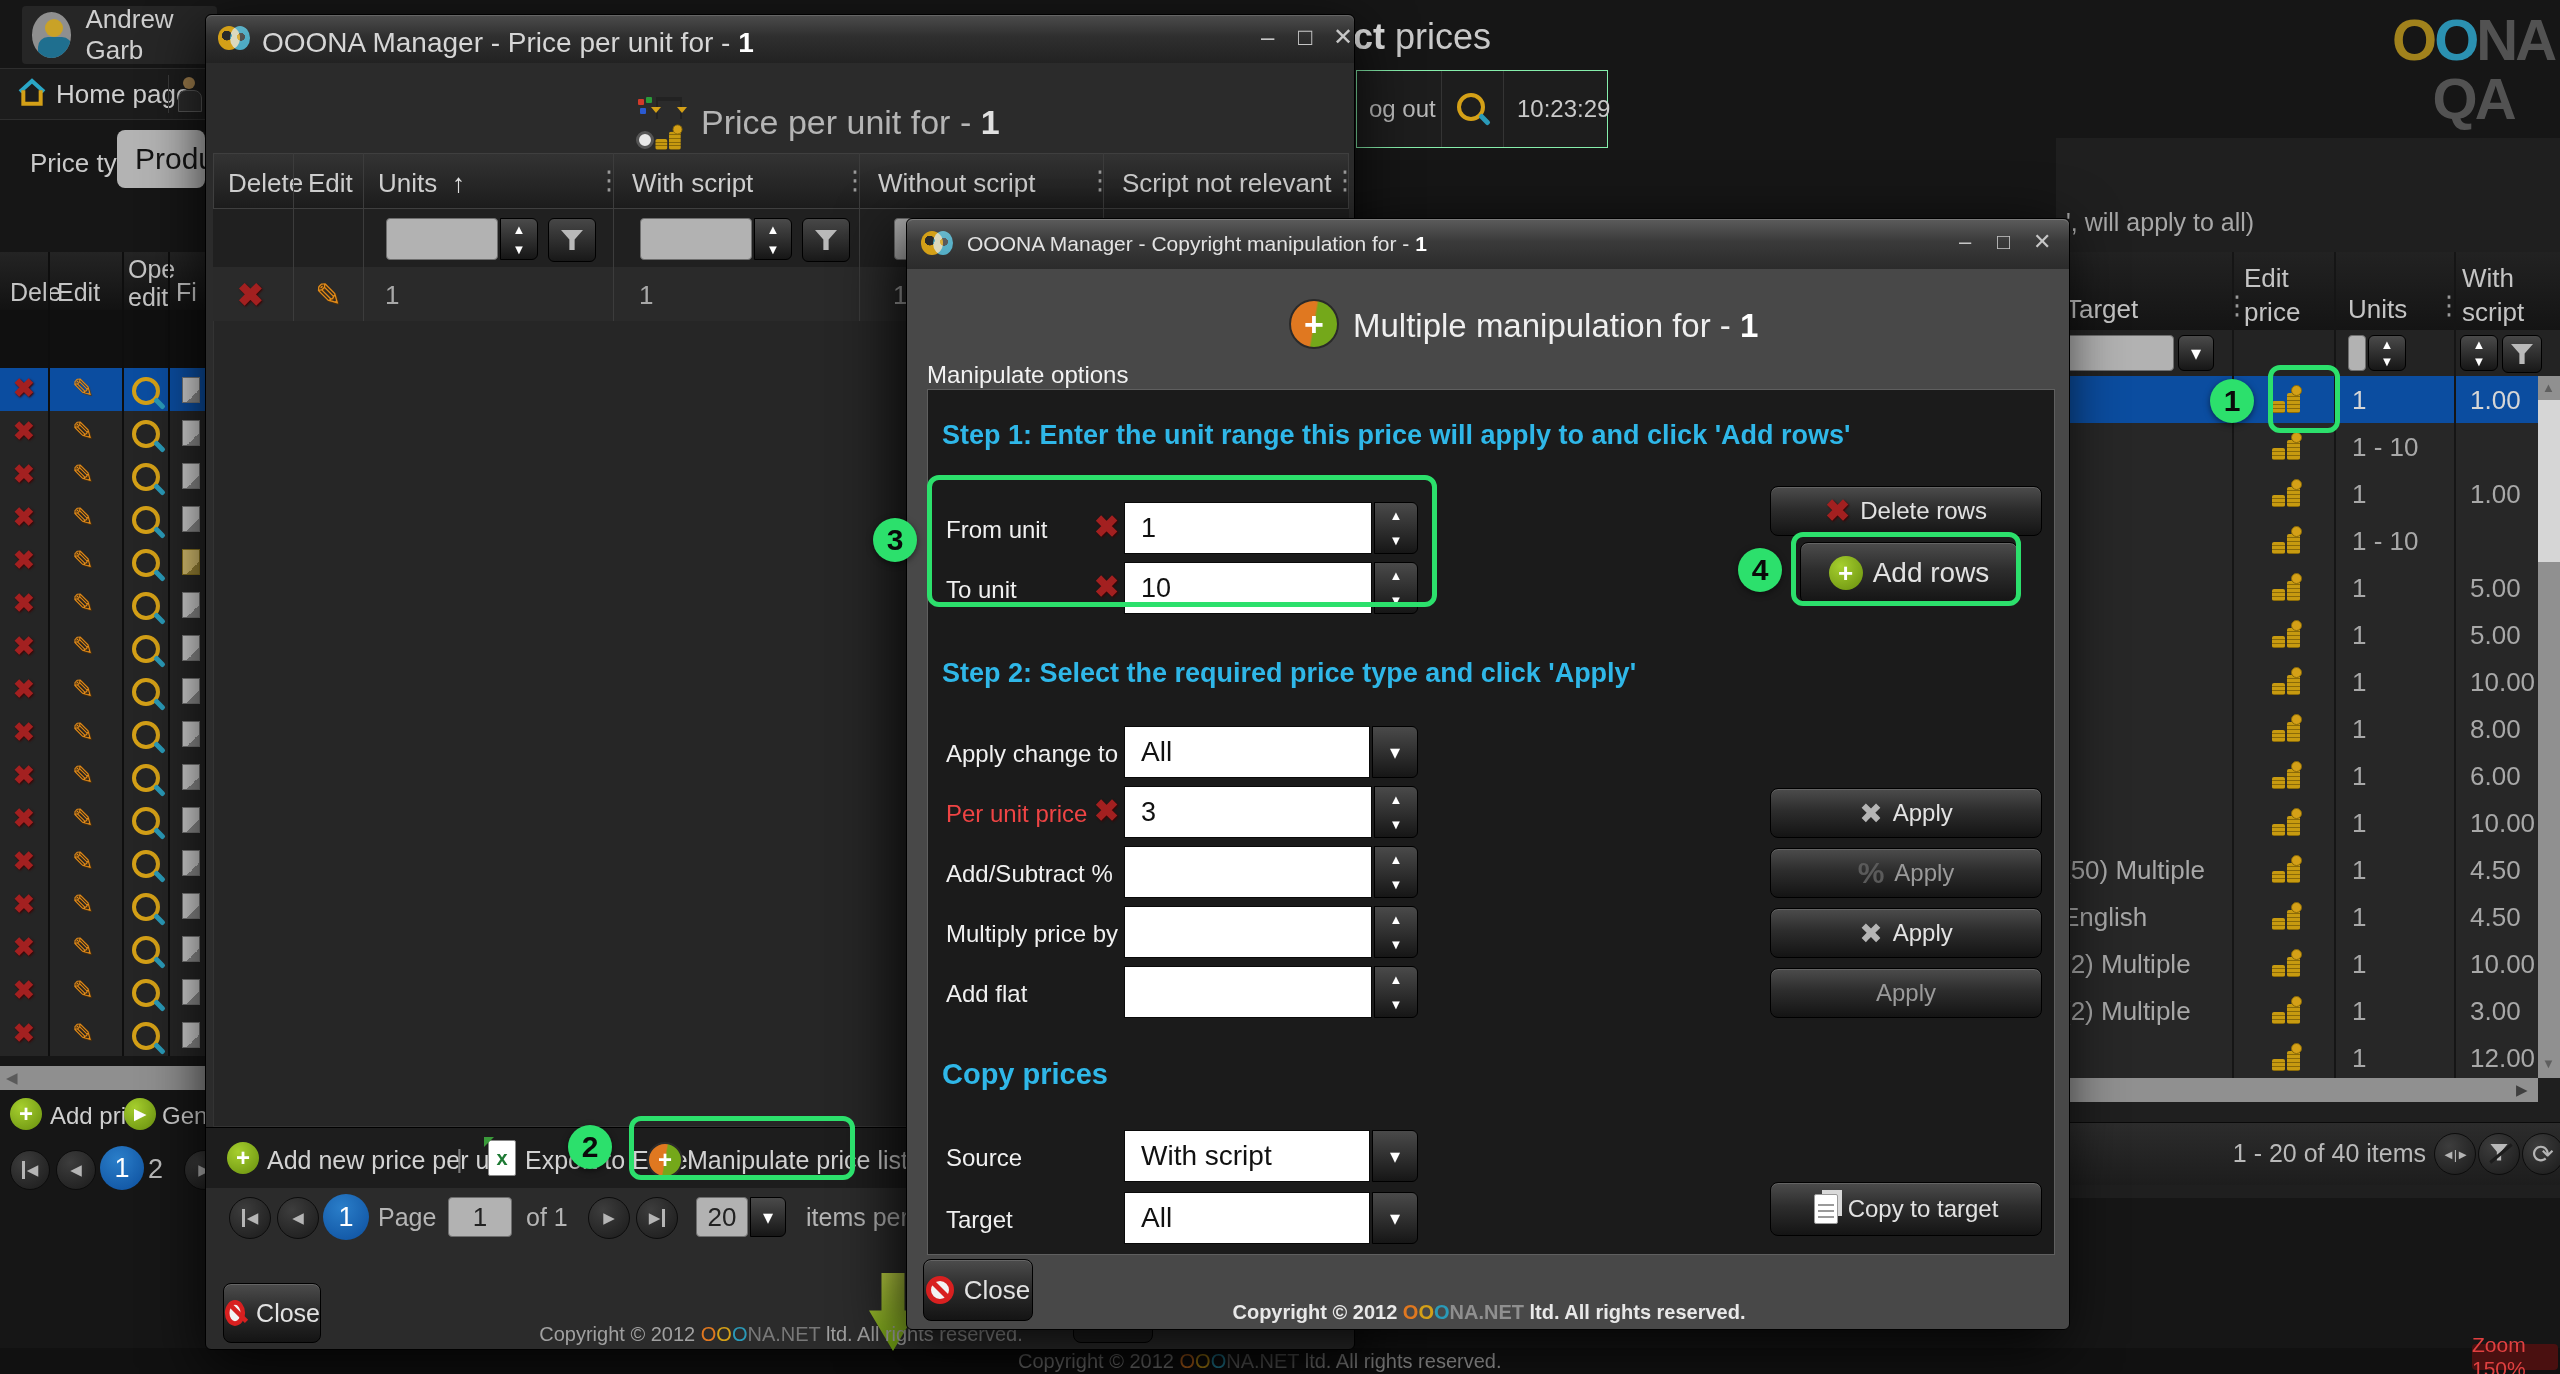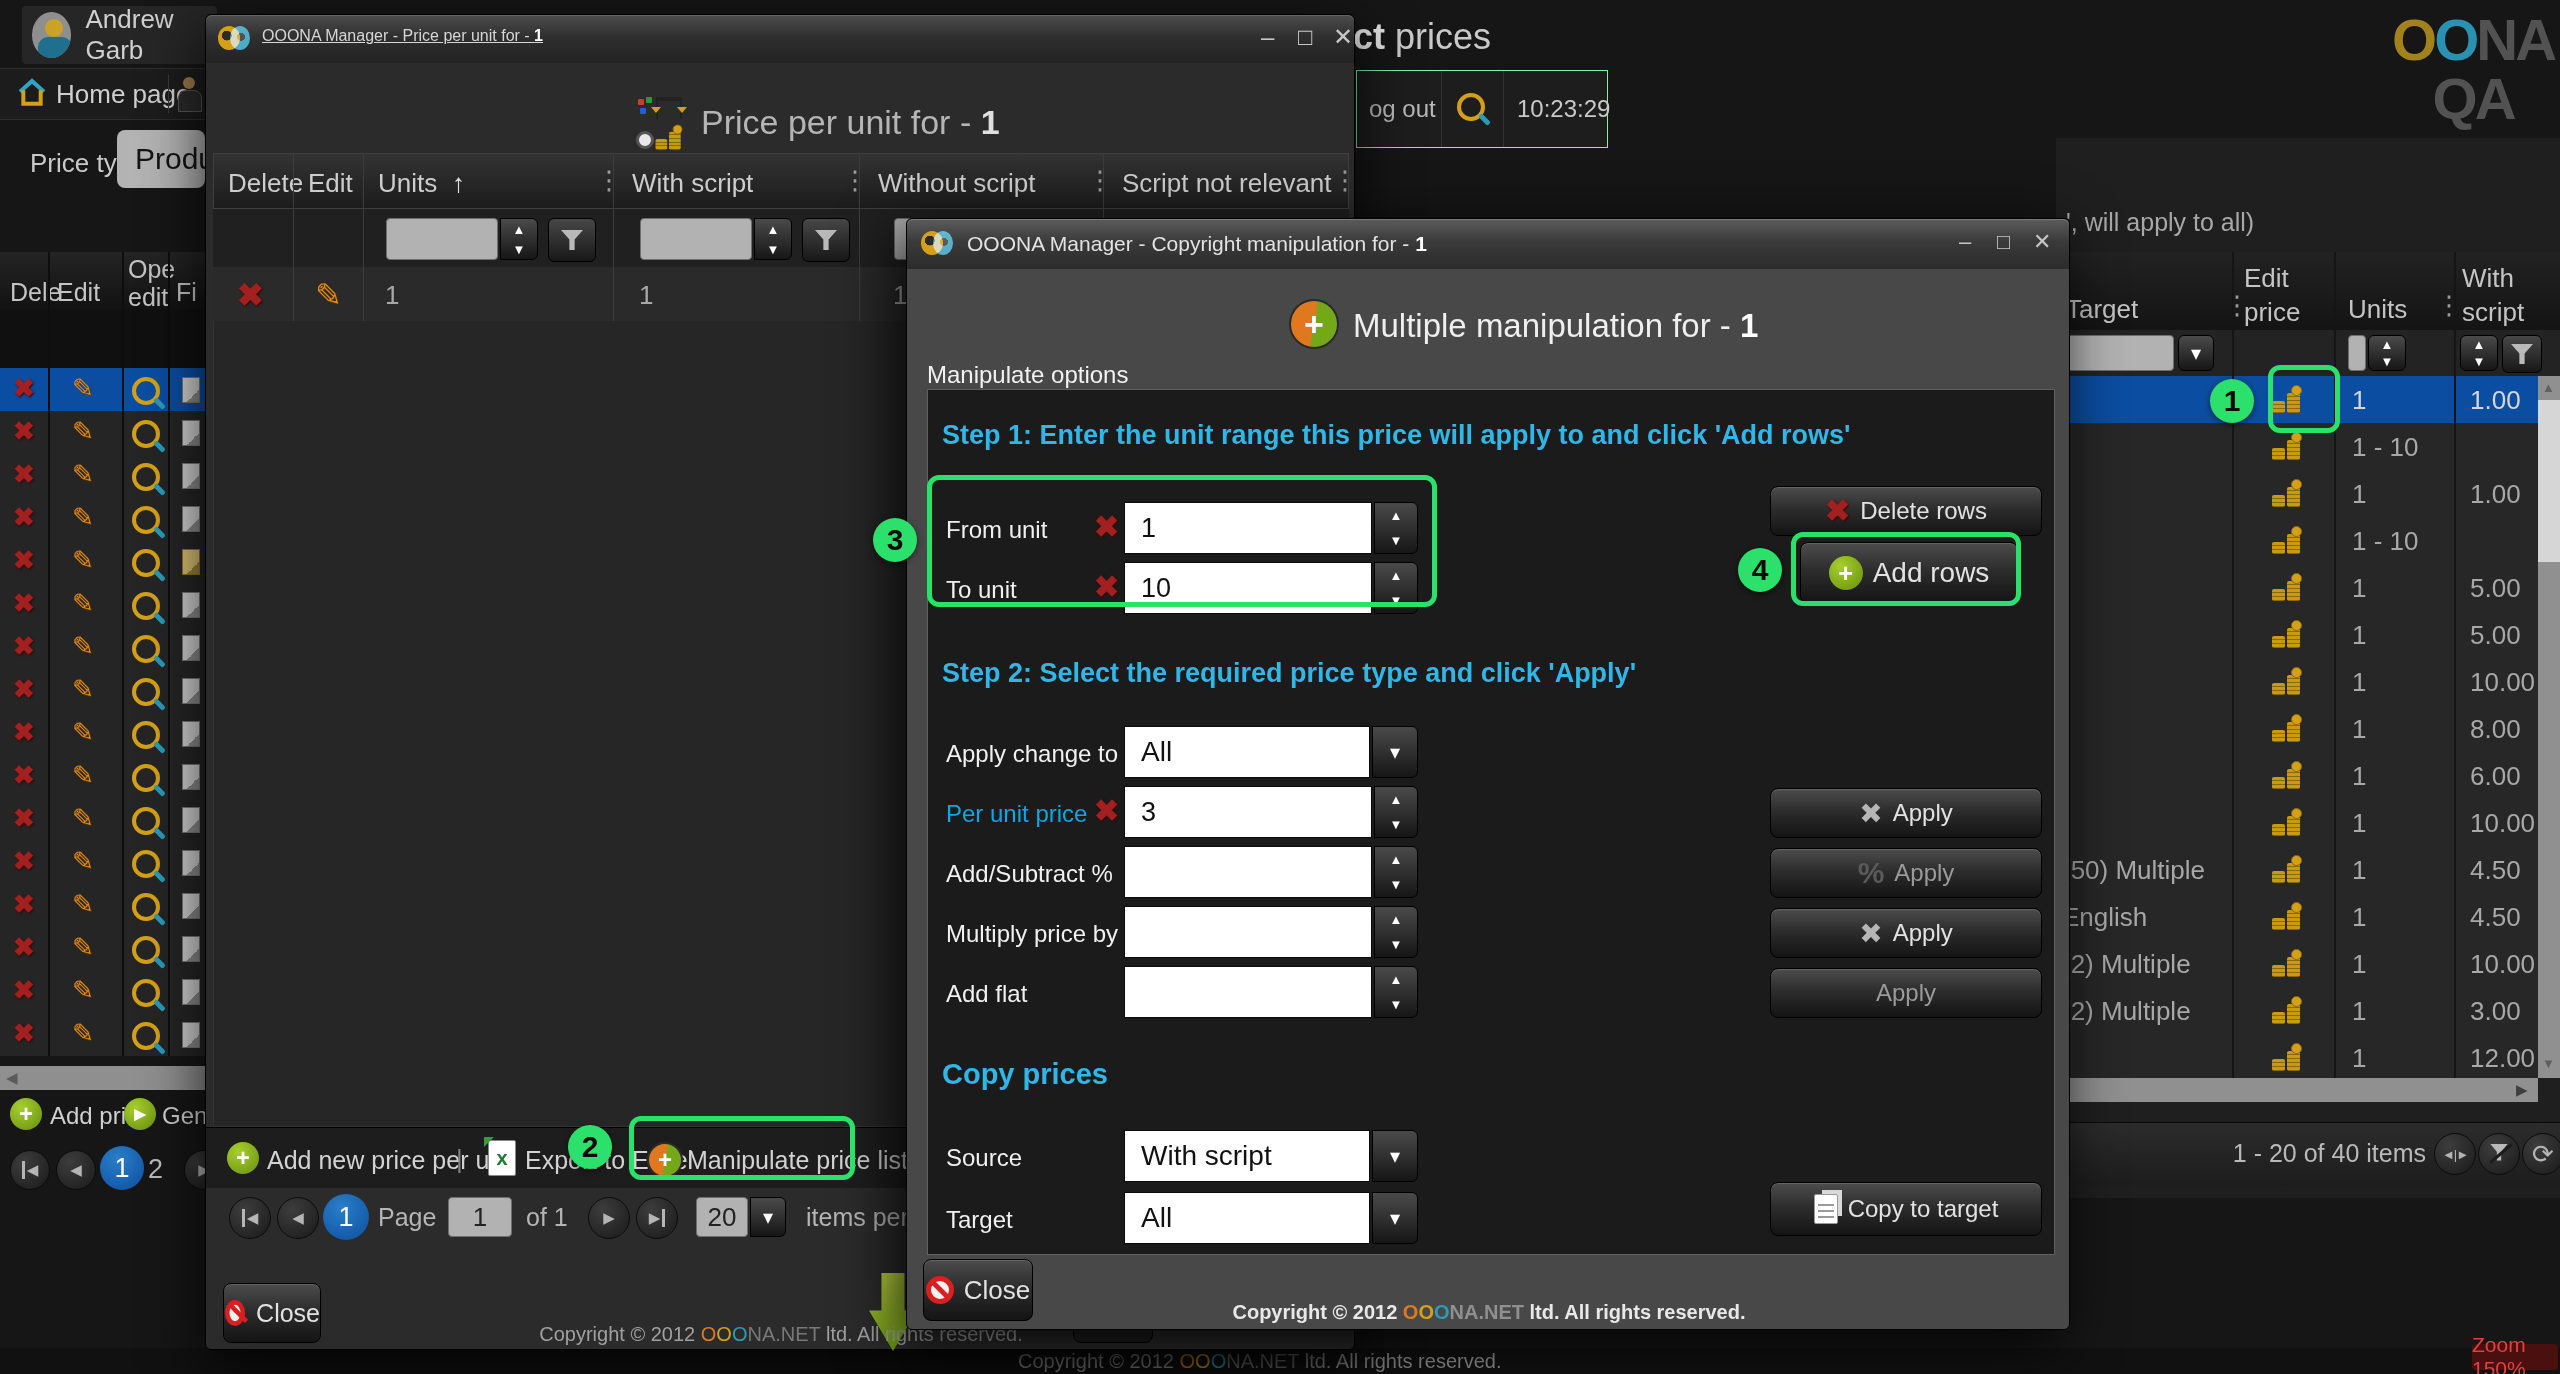--- a/index.html
+++ b/index.html
@@ -444,21 +444,21 @@
 
     <div class="abs" style="left:1018px;top:1350px;width:400px;text-align:center;font-size:20px;color:#8f8f8f;white-space:nowrap;">
       <span>Copyright © 2012 </span><span style="color:#e07820;">O</span><span style="color:#d4a017;">O</span><span style="color:#2a9ab8;">O</span><span style="color:#6f6f6f;">NA.NET</span><span> ltd. All rights reserved.</span>
     </div>
   </div>
 
   <div class="abs" style="left:205px;top:14px;width:1150px;height:1336px;background:#2b2b2b;border:1px solid #000;border-radius:6px;box-shadow:0 18px 60px rgba(0,0,0,.8);z-index:10;box-sizing:border-box;">
     
     <div class="abs" style="left:0;top:0;width:100%;height:48px;background:linear-gradient(180deg,#4c4c4c,#2f2f2f 45%,#222);border-radius:6px 6px 0 0;box-shadow:inset 0 1px 0 rgba(255,255,255,.15);">
       <span class="abs ooona-ico" style="left:12px;top:8px;"></span>
-      <span class="abs" style="left:56px;top:12px;color:#d6d6d6;font-size:16px;white-space:nowrap;text-decoration:underline;">
+      <span class="abs" style="left:56px;top:12px;color:#d6d6d6;font-size:28px;white-space:nowrap;">
         <span>OOONA Manager - Price per unit for - </span><span style="font-weight:bold;color:#fff;">1</span>
       </span>
       <span class="abs winbtn" style="left:1055px;top:10px;">–</span>
       <span class="abs winbtn" style="left:1092px;top:10px;">□</span>
       <span class="abs winbtn" style="left:1127px;top:10px;">✕</span>
     </div>
 
     
     <span class="abs hdr-ico" style="left:430px;top:82px;">
       <span class="d1"></span><span class="d2"></span><span class="d3"></span>
@@ -628,21 +628,21 @@
       </div>
 
       <span class="abs cyan-head" style="left:14px;top:268px;font-size:27px;white-space:nowrap;">Step 2: Select the required price type and click 'Apply'</span>
 
       <span class="abs" style="left:18px;top:350px;color:#f0f0f0;font-size:24px;">Apply change to</span>
       <div class="abs white-box" style="left:196px;top:336px;width:246px;height:52px;font-size:28px;">
           <span>All</span>
         </div>
       <span class="abs ddbtn" style="left:444px;top:336px;width:46px;height:52px;">▾</span>
 
-      <span class="abs" style="left:18px;top:410px;color:#0ea5e9;font-size:24px;">Per unit price</span>
+      <span class="abs" style="left:18px;top:410px;color:#ef4444;font-size:24px;">Per unit price</span>
       <span class="abs x-red" style="left:166px;top:406px;font-size:30px;">✖</span>
       <div class="abs white-box" style="left:196px;top:396px;width:248px;height:52px;">
           <span>3</span>
         </div>
       <span class="abs spin" style="left:446px;top:396px;width:44px;height:52px;">
           <span>▲</span>
           <span>▼</span>
         </span>
       <div class="abs btn-dark" style="left:842px;top:398px;width:270px;height:48px;">
         <span style="color:#b5b5b5;font-size:28px;">✖</span>

